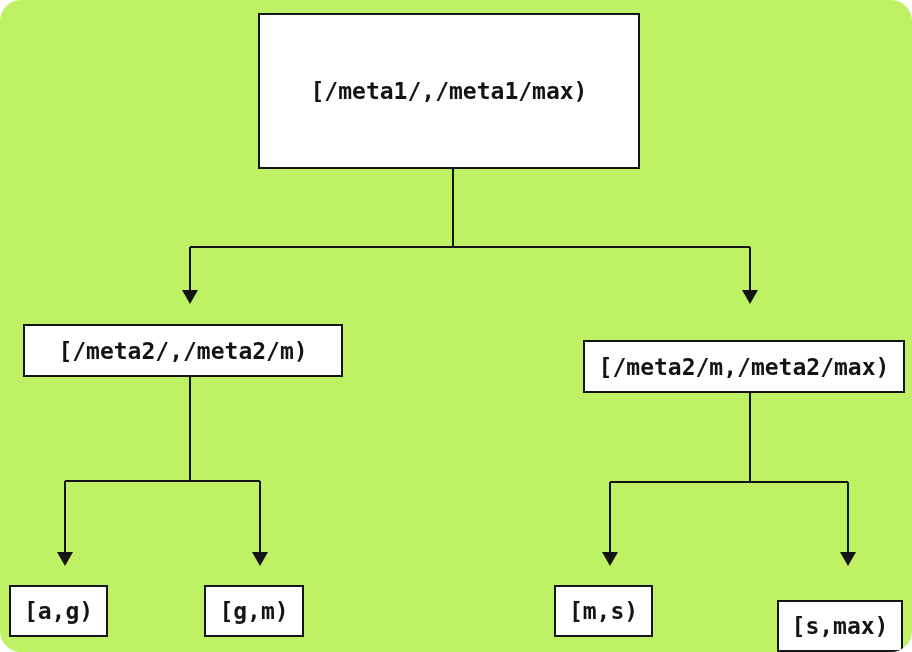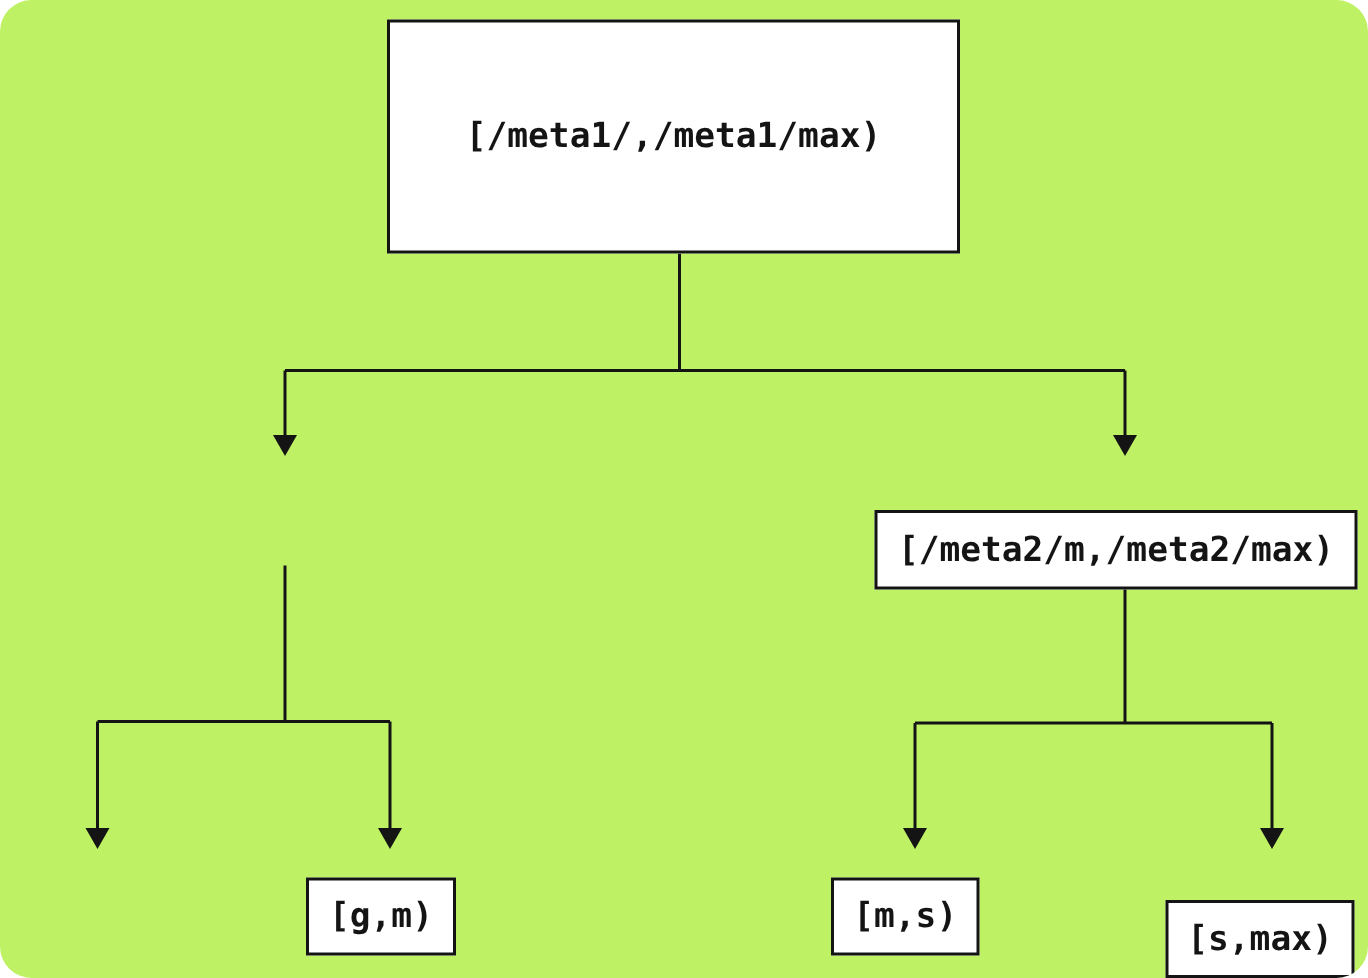--- a/index.html
+++ b/index.html
@@ -86,25 +86,31 @@
     <polygon points="602,552 618,552 610,566"></polygon>
 
     <path d="M848 482 L848 552"></path>
     <polygon points="840,552 856,552 848,566"></polygon>
   </svg>
 
   <div class="node node-root">
     <span>[/meta1/,/meta1/max)</span>
   </div>
 
+  <div class="node node-left">
+    <span>[/meta2/,/meta2/m)</span>
+  </div>
 
   <div class="node node-right">
     <span>[/meta2/m,/meta2/max)</span>
   </div>
 
+  <div class="node node-ag">
+    <span>[a,g)</span>
+  </div>
 
   <div class="node node-gm">
     <span>[g,m)</span>
   </div>
 
   <div class="node node-ms">
     <span>[m,s)</span>
   </div>
 
   <div class="node node-smax">

